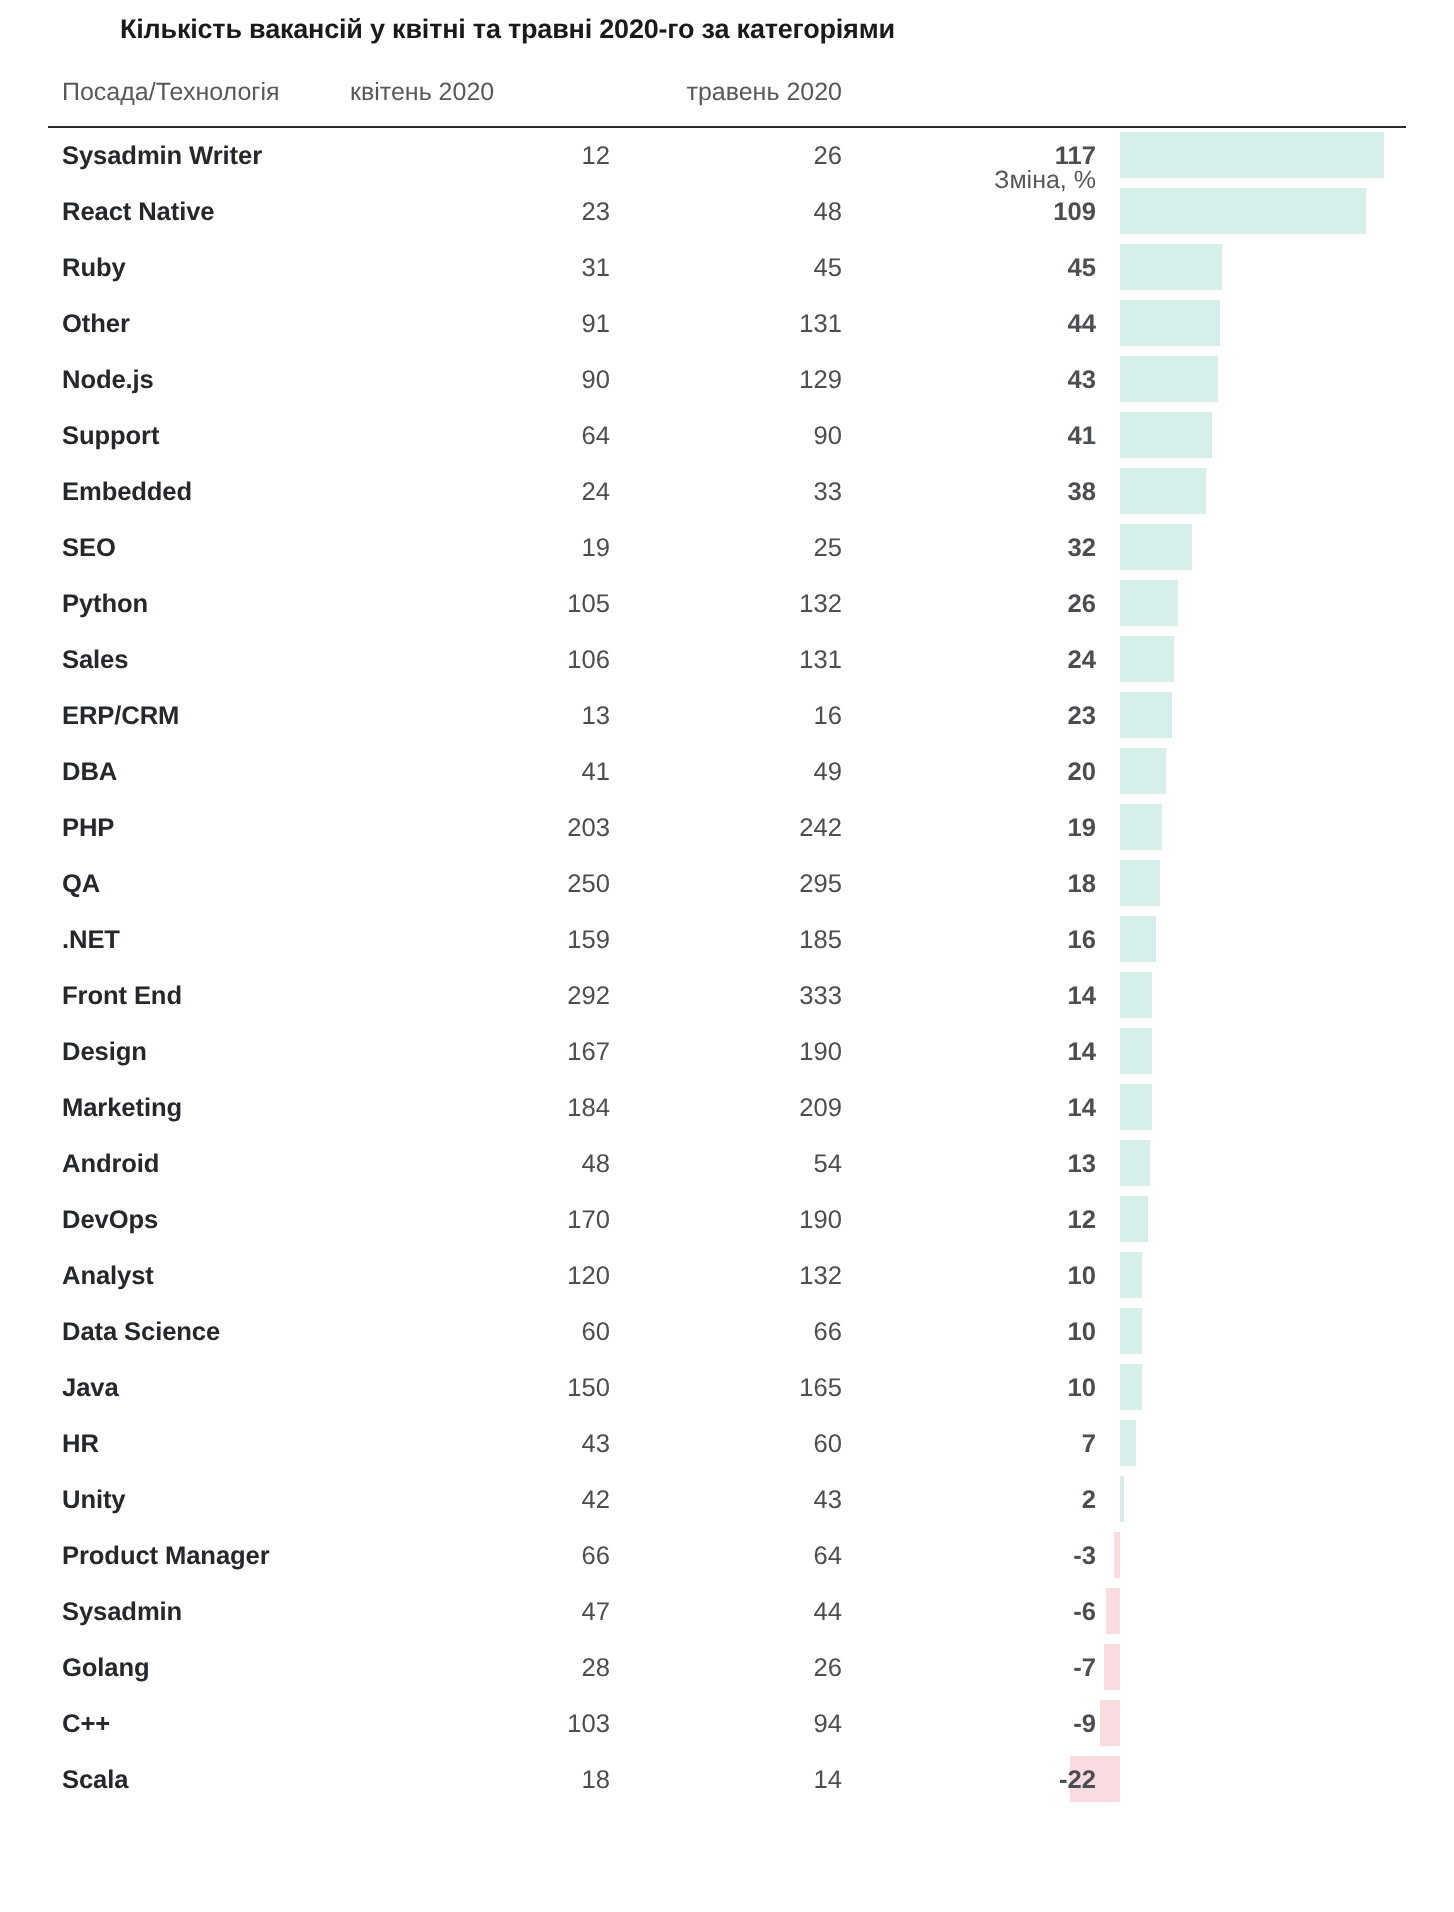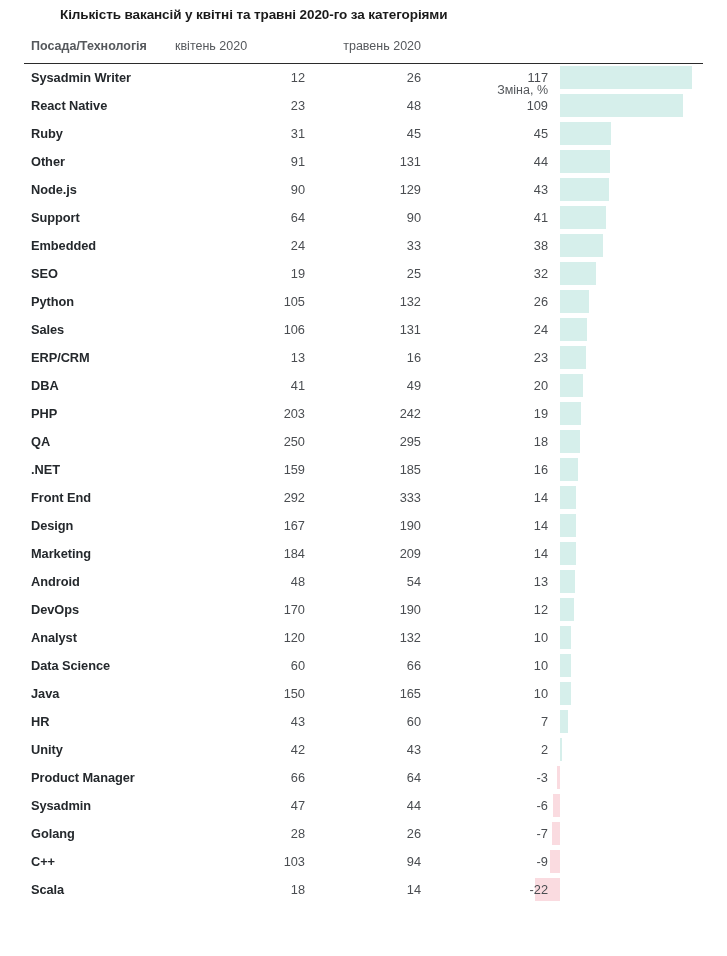--- a/index.html
+++ b/index.html
@@ -47,21 +47,21 @@
   }
 
   .head-cell {
     position: absolute;
     top: 3px;
     font-size: 12.5px;
     font-weight: normal;
     color: #55585c;
     white-space: nowrap;
   }
-  .head-cell.c-label { left: 31px; text-align: left; font-weight: bold; }
+  .head-cell.c-label { left: 31px; text-align: left; }
   .head-cell.c-apr   { left: 175px;  width: 130px; }
   .head-cell.c-may   { left: 291px;  width: 130px; text-align: right; }
   .head-cell.c-chg   { left: 418px;  width: 130px; text-align: right; margin-top: 44px; }
 
   .head-rule {
     position: absolute;
     left: 24px;
     top: 27px;
     width: 679px;
     height: 1px;
@@ -102,20 +102,21 @@
     width: 130px;
     text-align: right;
     color: #4a4d51;
   }
   .cell.num-chg {
     left: 418px;
     width: 130px;
     text-align: right;
     color: #4a4d51;
     z-index: 3;
+    font-weight: bold;
   }
 
   .bar {
     position: absolute;
     top: 2px;
     height: 23px;
     z-index: 1;
   }
   .bar.pos { left: 560px; }
   .bar.neg { }

